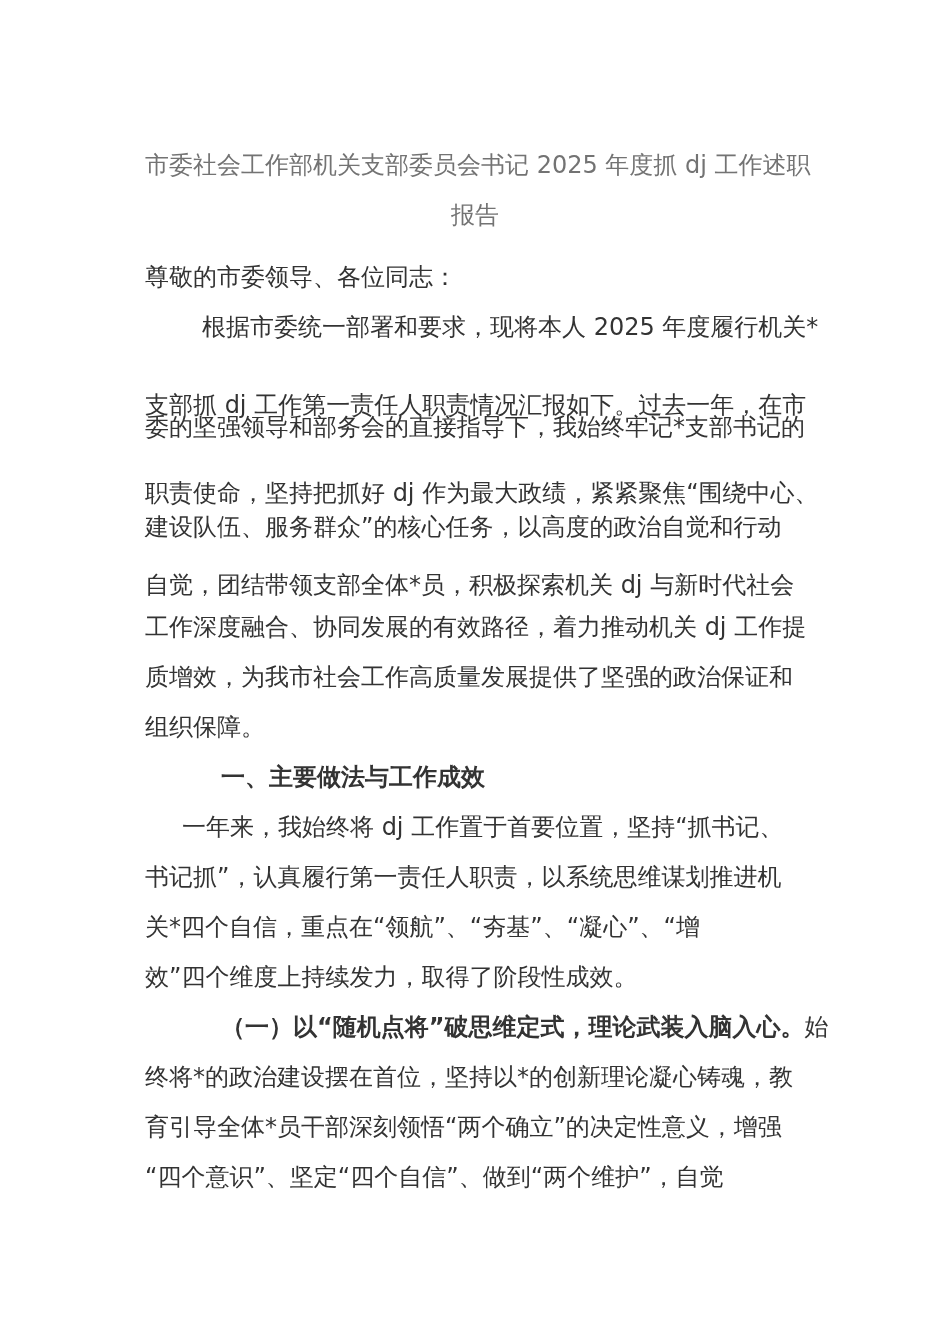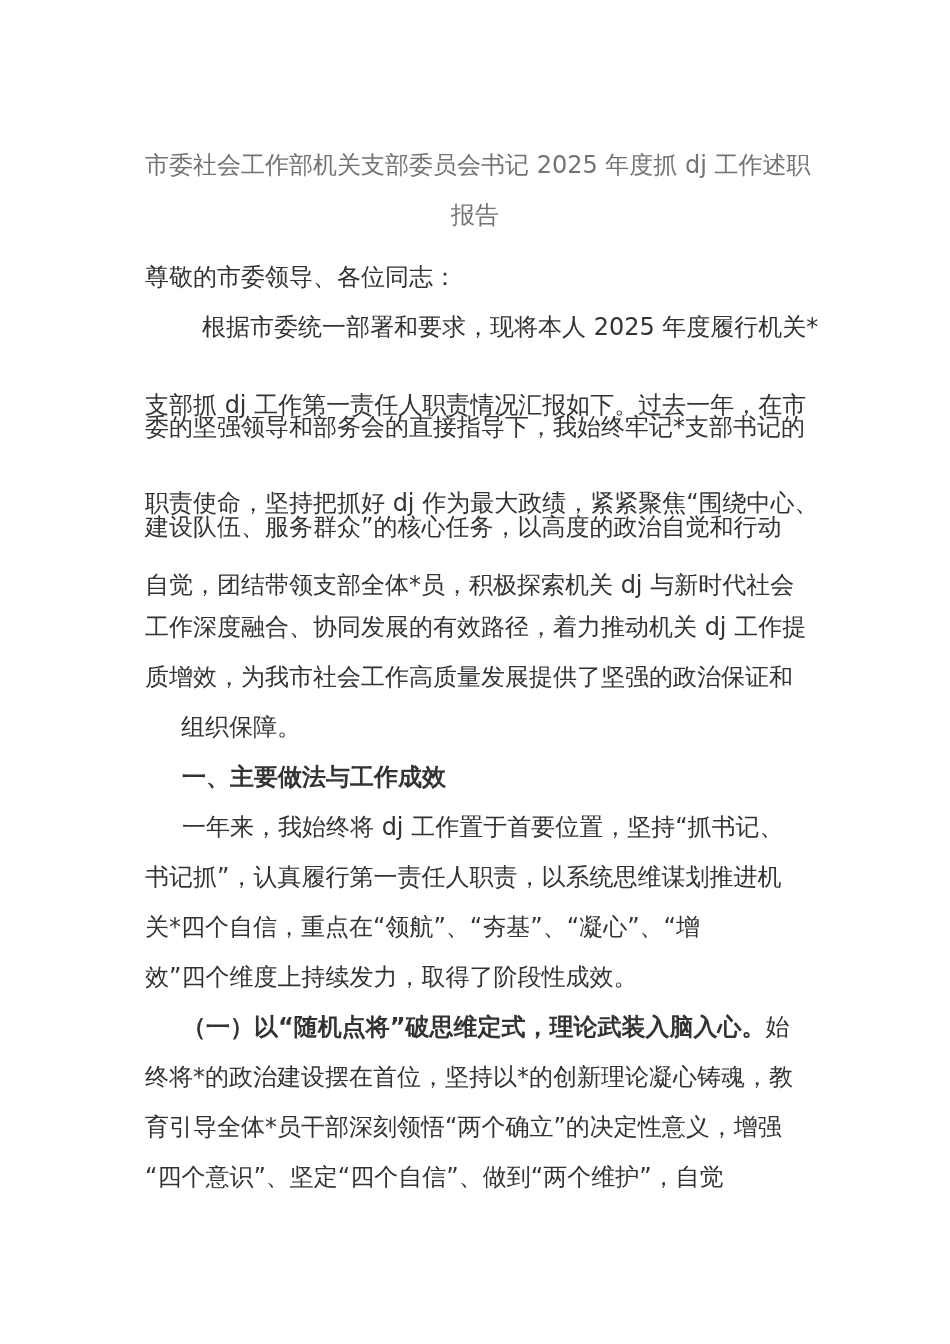--- a/index.html
+++ b/index.html
@@ -28,42 +28,42 @@
     .title.l1 { top: 150px; }
     .title.l2 { top: 200px; }
     .line {
       position: absolute;
       left: 145px;
       font-size: 24px;
       line-height: 30px;
       white-space: nowrap;
       color: #333333;
     }
-    .bold { font-weight: bold; }
+    .bold { font-weight: bold; margin-left: 39px; }
   </style>
 </head>
 <body>
 
 <div>
 
   <div class="title l1">市委社会工作部机关支部委员会书记 2025 年度抓 dj 工作述职</div>
   <div class="title l2">报告</div>
 
   <div class="line" style="top:262px;">尊敬的市委领导、各位同志：</div>
 
   <div>
     <div class="line" style="top:312px; left:182px;margin-left:20px;">根据市委统一部署和要求，现将本人 2025 年度履行机关*</div>
     <div class="line" style="top:362px;margin-top:28px;">支部抓 dj 工作第一责任人职责情况汇报如下。过去一年，在市</div>
     <div class="line" style="top:412px;">委的坚强领导和部务会的直接指导下，我始终牢记*支部书记的</div>
-    <div class="line" style="top:488px;">职责使命，坚持把抓好 dj 作为最大政绩，紧紧聚焦“围绕中心、</div>
+    <div class="line" style="top:478px;">职责使命，坚持把抓好 dj 作为最大政绩，紧紧聚焦“围绕中心、</div>
     <div class="line" style="top:512px;">建设队伍、服务群众”的核心任务，以高度的政治自觉和行动</div>
     <div class="line" style="top:562px;margin-top:8px;">自觉，团结带领支部全体*员，积极探索机关 dj 与新时代社会</div>
     <div class="line" style="top:612px;">工作深度融合、协同发展的有效路径，着力推动机关 dj 工作提</div>
     <div class="line" style="top:662px;">质增效，为我市社会工作高质量发展提供了坚强的政治保证和</div>
-    <div class="line" style="top:712px;margin-left:36px;">组织保障。</div>
+    <div class="line" style="top:712px;">组织保障。</div>
   </div>
 
   <div class="line bold" style="top:762px; left:182px;">一、主要做法与工作成效</div>
 
   <div>
     <div class="line" style="top:812px; left:182px;">一年来，我始终将 dj 工作置于首要位置，坚持“抓书记、</div>
     <div class="line" style="top:862px;">书记抓”，认真履行第一责任人职责，以系统思维谋划推进机</div>
     <div class="line" style="top:912px;">关*四个自信，重点在“领航”、“夯基”、“凝心”、“增</div>
     <div class="line" style="top:962px;">效”四个维度上持续发力，取得了阶段性成效。</div>
   </div>

